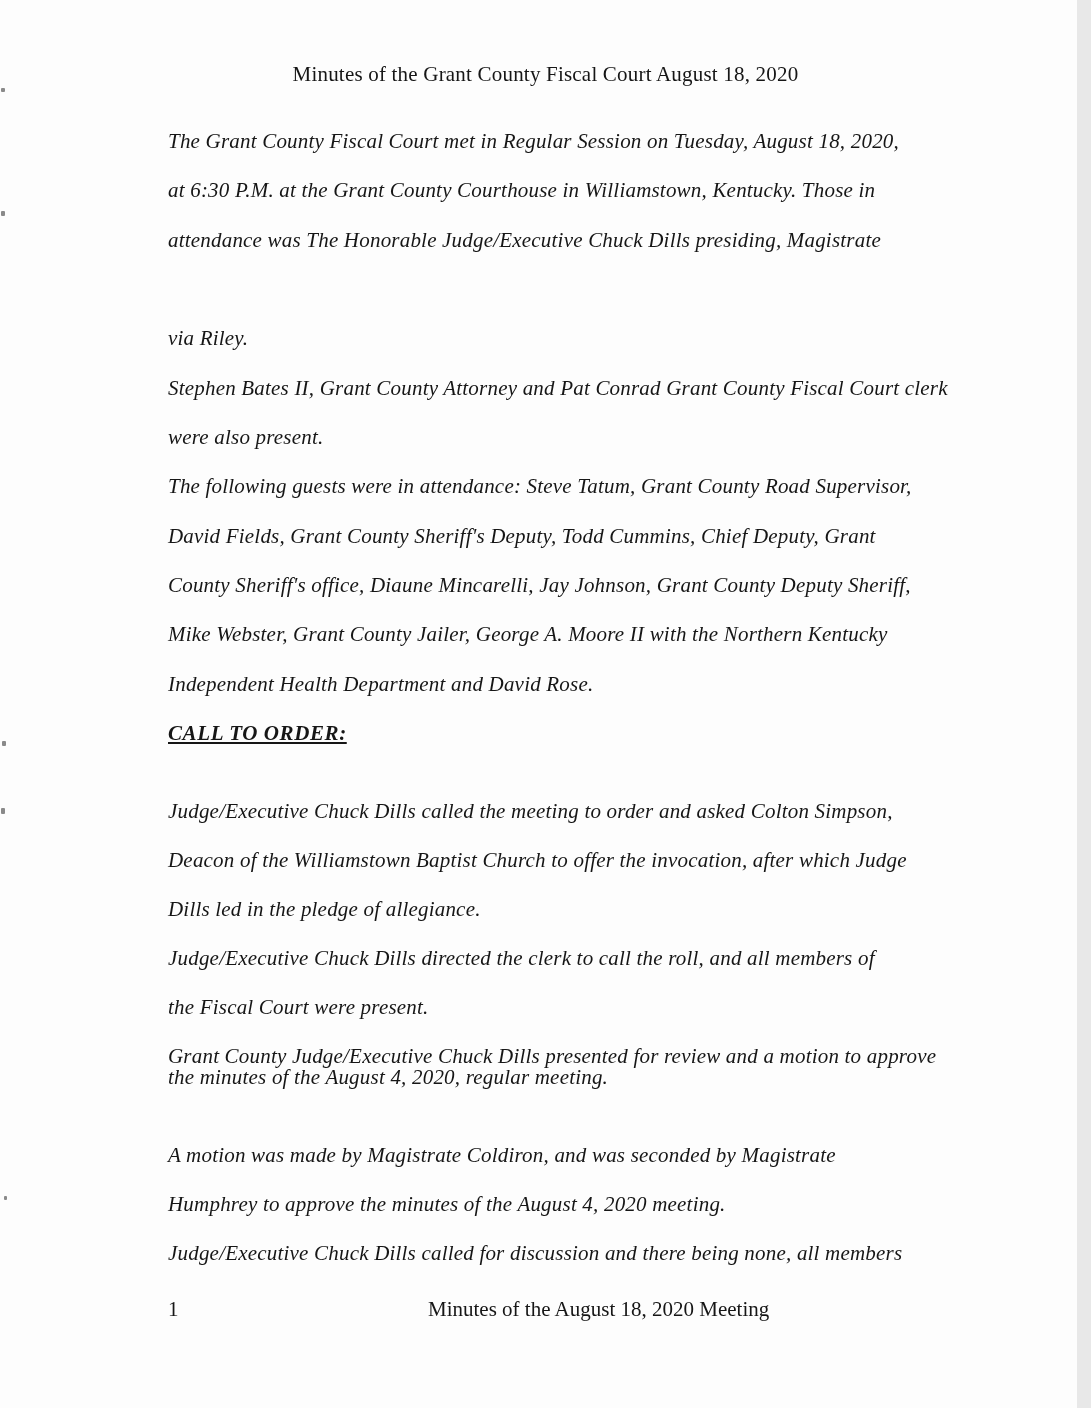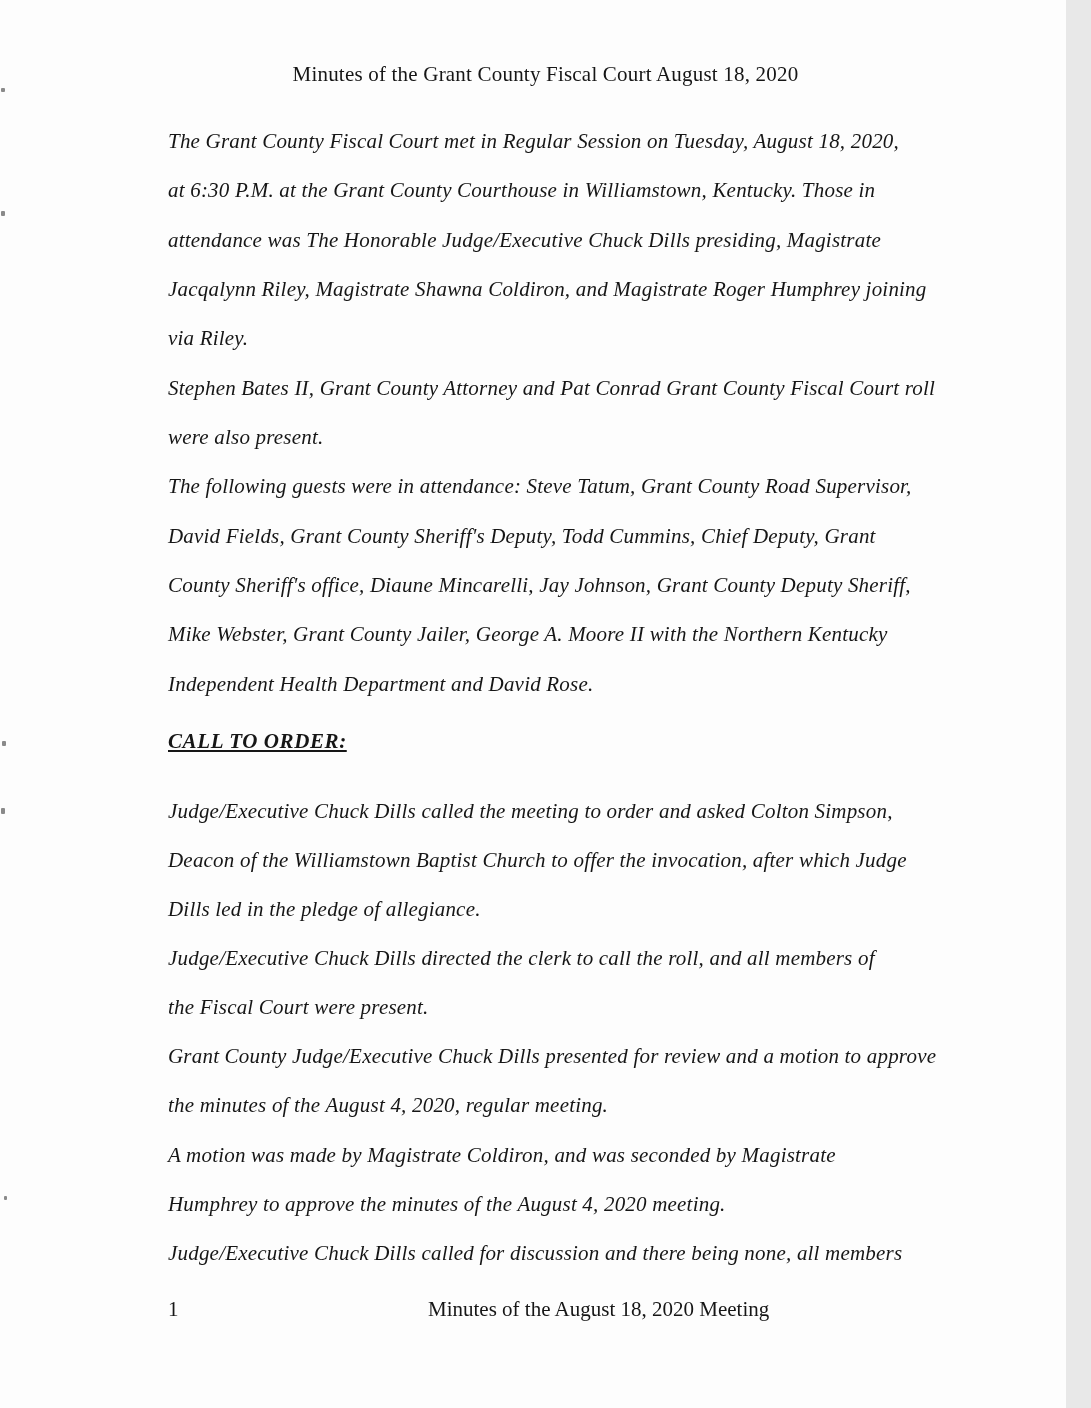--- a/index.html
+++ b/index.html
@@ -8,20 +8,21 @@
     background: #e8e8e8;
   }
   .page {
     position: relative;
     width: 1066px;
     height: 1408px;
     background: #fdfdfd;
     overflow: hidden;
     font-family: "Liberation Serif", "DejaVu Serif", serif;
     color: #161616;
+    padding-left: 11px;
   }
   .doc-title {
     position: absolute;
     top: 62px;
     left: 0;
     width: 1091px;
     text-align: center;
     font-size: 21px;
     white-space: nowrap;
     letter-spacing: 0.2px;
@@ -31,21 +32,20 @@
     left: 168px;
     font-size: 21px;
     white-space: nowrap;
     letter-spacing: 0.2px;
     font-style: italic;
   }
   .section-heading {
     font-weight: bold;
     text-decoration: underline;
     letter-spacing: 0.6px;
-    margin-top: 8px;
   }
   .footer-page-number {
     position: absolute;
     left: 168px;
     top: 1297px;
     font-size: 21px;
   }
   .footer-title {
     position: absolute;
     left: 408px;
@@ -64,39 +64,38 @@
 </head>
 <body>
 
 <div class="page">
 
   <div class="doc-title">Minutes of the Grant County Fiscal Court August 18, 2020</div>
 
   <div class="line" style="top:129px">The Grant County Fiscal Court met in Regular Session on Tuesday, August 18, 2020,</div>
   <div class="line" style="top:178px">at 6:30 P.M. at the Grant County Courthouse in Williamstown, Kentucky. Those in</div>
   <div class="line" style="top:228px">attendance was The Honorable Judge/Executive Chuck Dills presiding, Magistrate</div>
-  <div class="line" style="top:277px">Jacqalynn Riley, Magistrate Shawna Coldiron, and Magistrate Roger Humphrey joining</div>
   <div class="line" style="top:326px">via Riley.</div>
-  <div class="line" style="top:376px">Stephen Bates II, Grant County Attorney and Pat Conrad Grant County Fiscal Court roll</div>
+  <div class="line" style="top:376px">Stephen Bates II, Grant County Attorney and Pat Conrad Grant County Fiscal Court clerk</div>
   <div class="line" style="top:425px">were also present.</div>
   <div class="line" style="top:474px">The following guests were in attendance: Steve Tatum, Grant County Road Supervisor,</div>
   <div class="line" style="top:573px">County Sheriff's office, Diaune Mincarelli, Jay Johnson, Grant County Deputy Sheriff,</div>
   <div class="line" style="top:524px">David Fields, Grant County Sheriff's Deputy, Todd Cummins, Chief Deputy, Grant</div>
   <div class="line" style="top:622px">Mike Webster, Grant County Jailer, George A. Moore II with the Northern Kentucky</div>
   <div class="line" style="top:672px">Independent Health Department and David Rose.</div>
 
   <div class="line section-heading" style="top:721px">CALL TO ORDER:</div>
 
   <div class="line" style="top:799px">Judge/Executive Chuck Dills called the meeting to order and asked Colton Simpson,</div>
   <div class="line" style="top:897px">Dills led in the pledge of allegiance.</div>
   <div class="line" style="top:848px">Deacon of the Williamstown Baptist Church to offer the invocation, after which Judge</div>
   <div class="line" style="top:946px">Judge/Executive Chuck Dills directed the clerk to call the roll, and all members of</div>
   <div class="line" style="top:995px">the Fiscal Court were present.</div>
   <div class="line" style="top:1044px">Grant County Judge/Executive Chuck Dills presented for review and a motion to approve</div>
-  <div class="line" style="top:1093px">the minutes of the August 4, 2020, regular meeting.</div>
+  <div class="line" style="top:1065px">the minutes of the August 4, 2020, regular meeting.</div>
   <div class="line" style="top:1143px">A motion was made by Magistrate Coldiron, and was seconded by Magistrate</div>
   <div class="line" style="top:1192px">Humphrey to approve the minutes of the August 4, 2020 meeting.</div>
   <div class="line" style="top:1241px">Judge/Executive Chuck Dills called for discussion and there being none, all members</div>
 
   <div class="footer-page-number">1</div>
   <div class="footer-title">Minutes of the August 18, 2020 Meeting</div>
 
   <div class="artifact speck" style="left:1px;  top:88px;   width:4px; height:4px;"></div>
   <div class="artifact speck" style="left:1px;  top:211px;  width:4px; height:5px;"></div>
   <div class="artifact speck" style="left:2px;  top:741px;  width:4px; height:5px;"></div>

